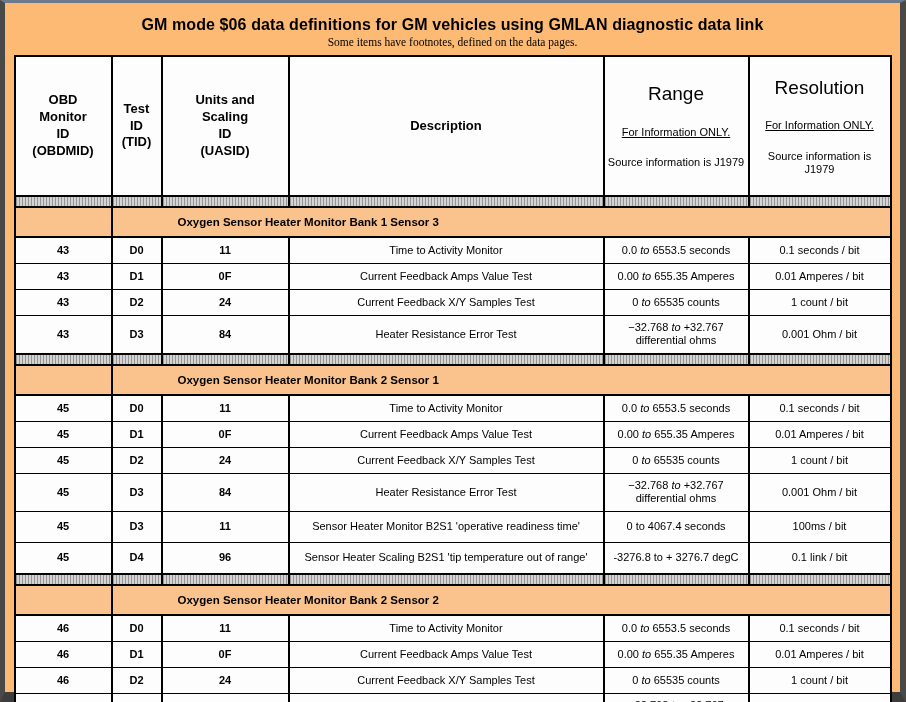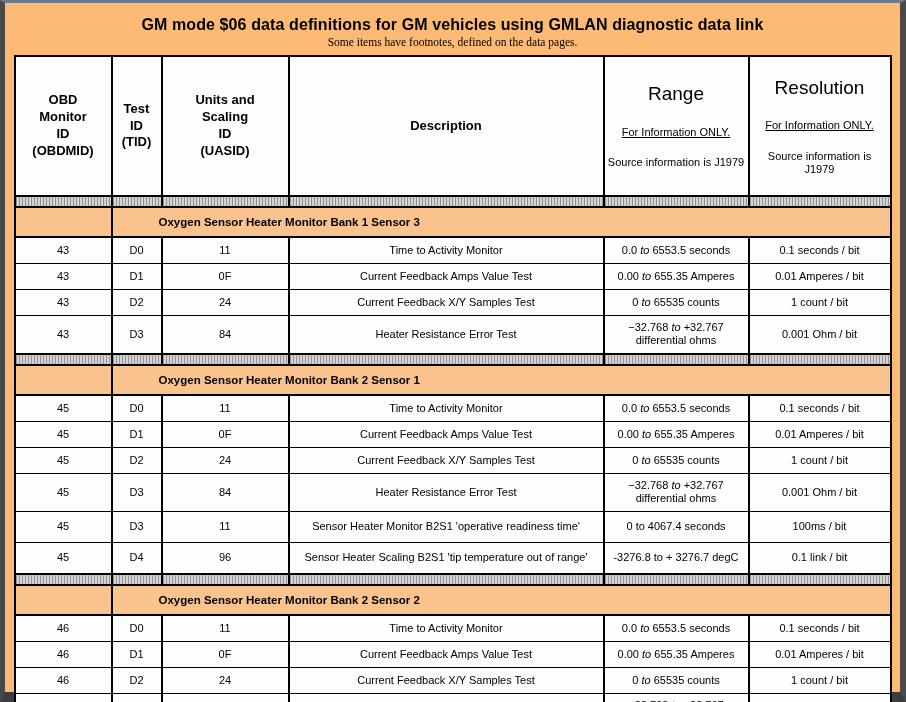--- a/index.html
+++ b/index.html
@@ -77,39 +77,39 @@
   }
 
   
   tr.section td {
     height:24px;
     background:var(--accent);
     border-bottom-width:2px;
   }
   td.sec-title {
     text-align:left;
-    padding-left:46px;
+    padding-left:65px;
     font-size:11.5px;
     font-weight:bold;
     margin-top:16px;
   }
 
   
   tbody td {
     font-size:11px;
     text-align:center;
     vertical-align:middle;
     padding:2px 4px;
     height:21px;
     line-height:1.25;
     background:#fdfdfd;
   }
   tr.hatch td, tr.section td { background-clip:padding-box; }
   tr.section td { background:var(--accent); }
-  td.c-id { font-weight:normal; }
+  td.c-id { font-weight:bold; }
   td.c-range { white-space:pre-line; }
   tr.row-tall td { height:33px; }
   tr.row-med td  { height:26px; }
 </style>
 </head>
 <body>
 
 <div class="frame">
   <div class="page">
 

